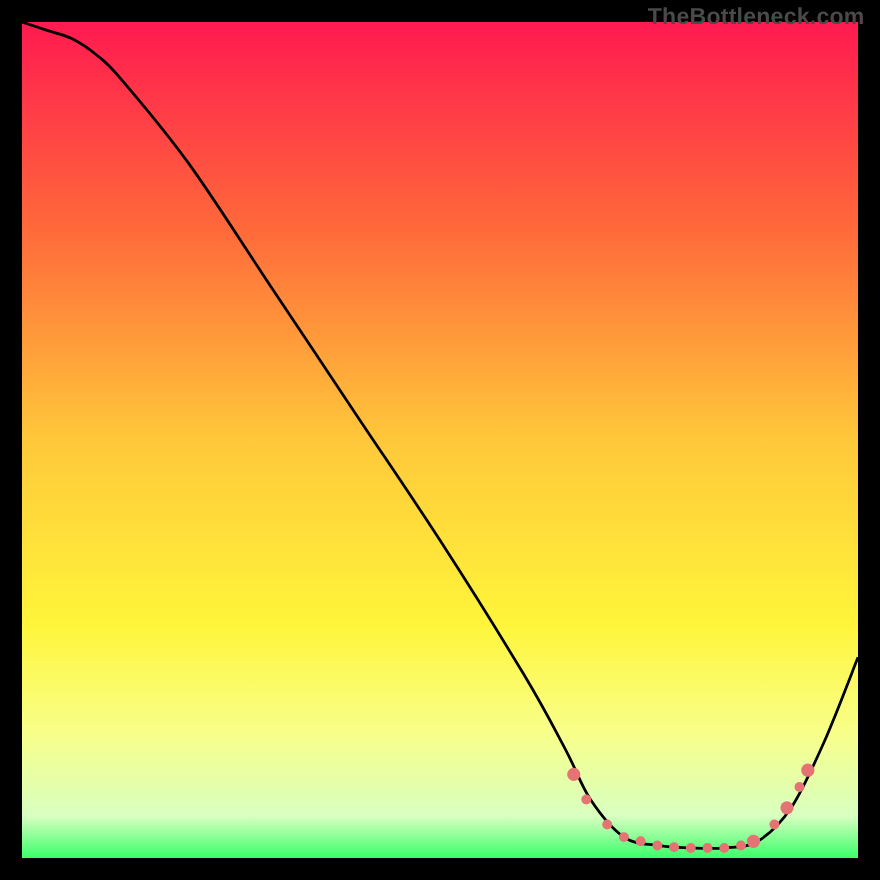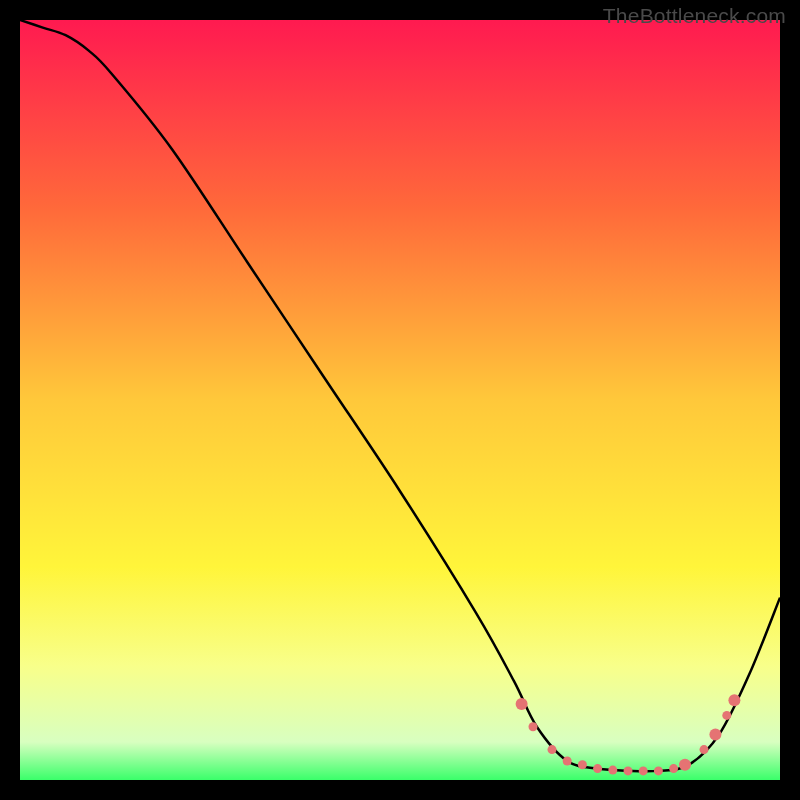--- a/index.html
+++ b/index.html
@@ -16,21 +16,21 @@
     width: 800px;
     height: 800px;
     background: #000;
   }
   .watermark {
     position: absolute;
     top: 4px;
     right: 14px;
     color: #4a4a4a;
     font-size: 21px;
-    font-weight: normal;
+    font-weight: bold;
     z-index: 10;
     letter-spacing: 0.2px;
   }
   .plot-area {
     position: absolute;
     left: 20px;
     top: 20px;
     width: 760px;
     height: 760px;
   }

